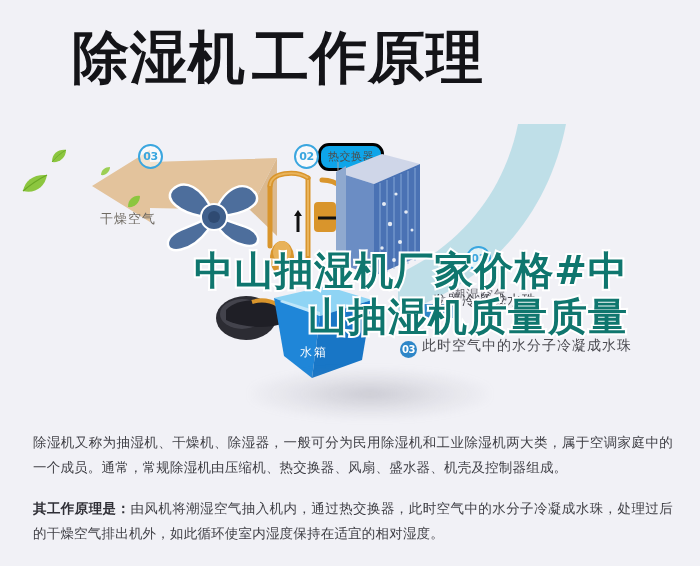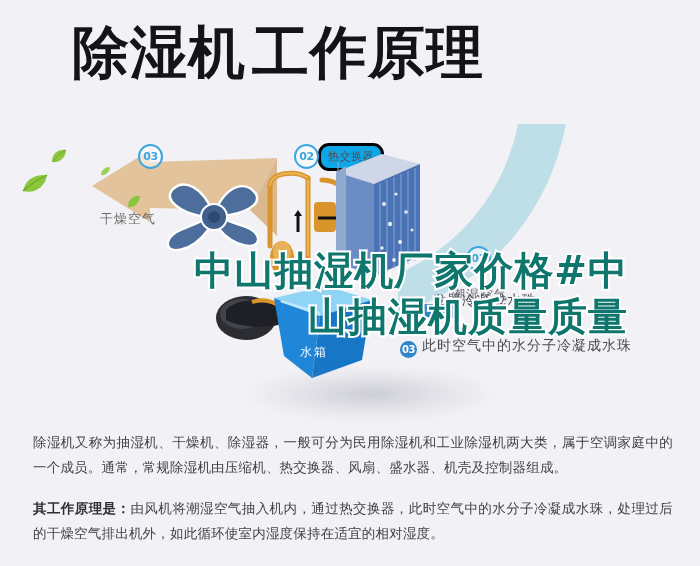--- a/index.html
+++ b/index.html
@@ -13,21 +13,20 @@
 
   
   .title{
     position:absolute;left:0;top:26px;width:556px;
     text-align:center;
     font-size:57px;line-height:62px;
     font-weight:bold;
     color:#141418;
     letter-spacing:1px;
     white-space:nowrap;
-    font-family:Liberation Mono, monospace;
   }
   .title .t-a{font-weight:bold;}
   .title .t-b{font-weight:bold;margin-left:6px;}
 
   
   .stage{position:absolute;left:0;top:118px;width:700px;height:290px;}
 
   
   .reflection{
     position:absolute;left:250px;top:250px;width:240px;height:52px;

